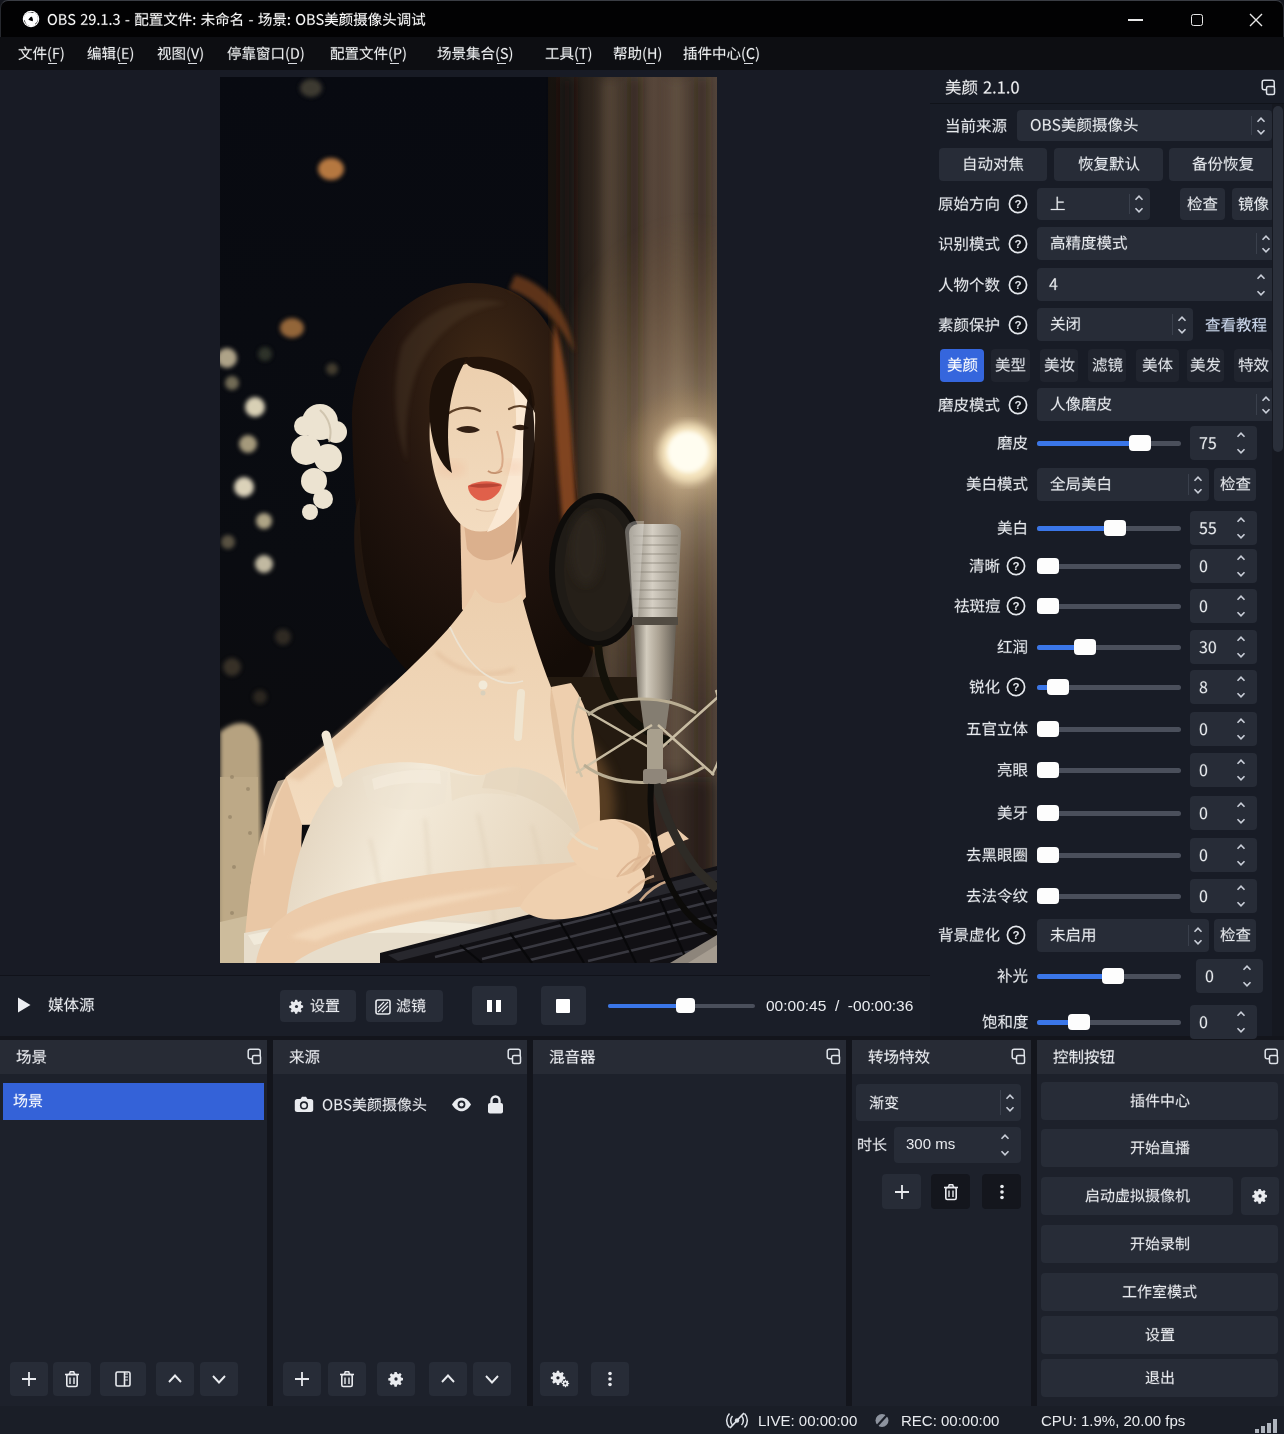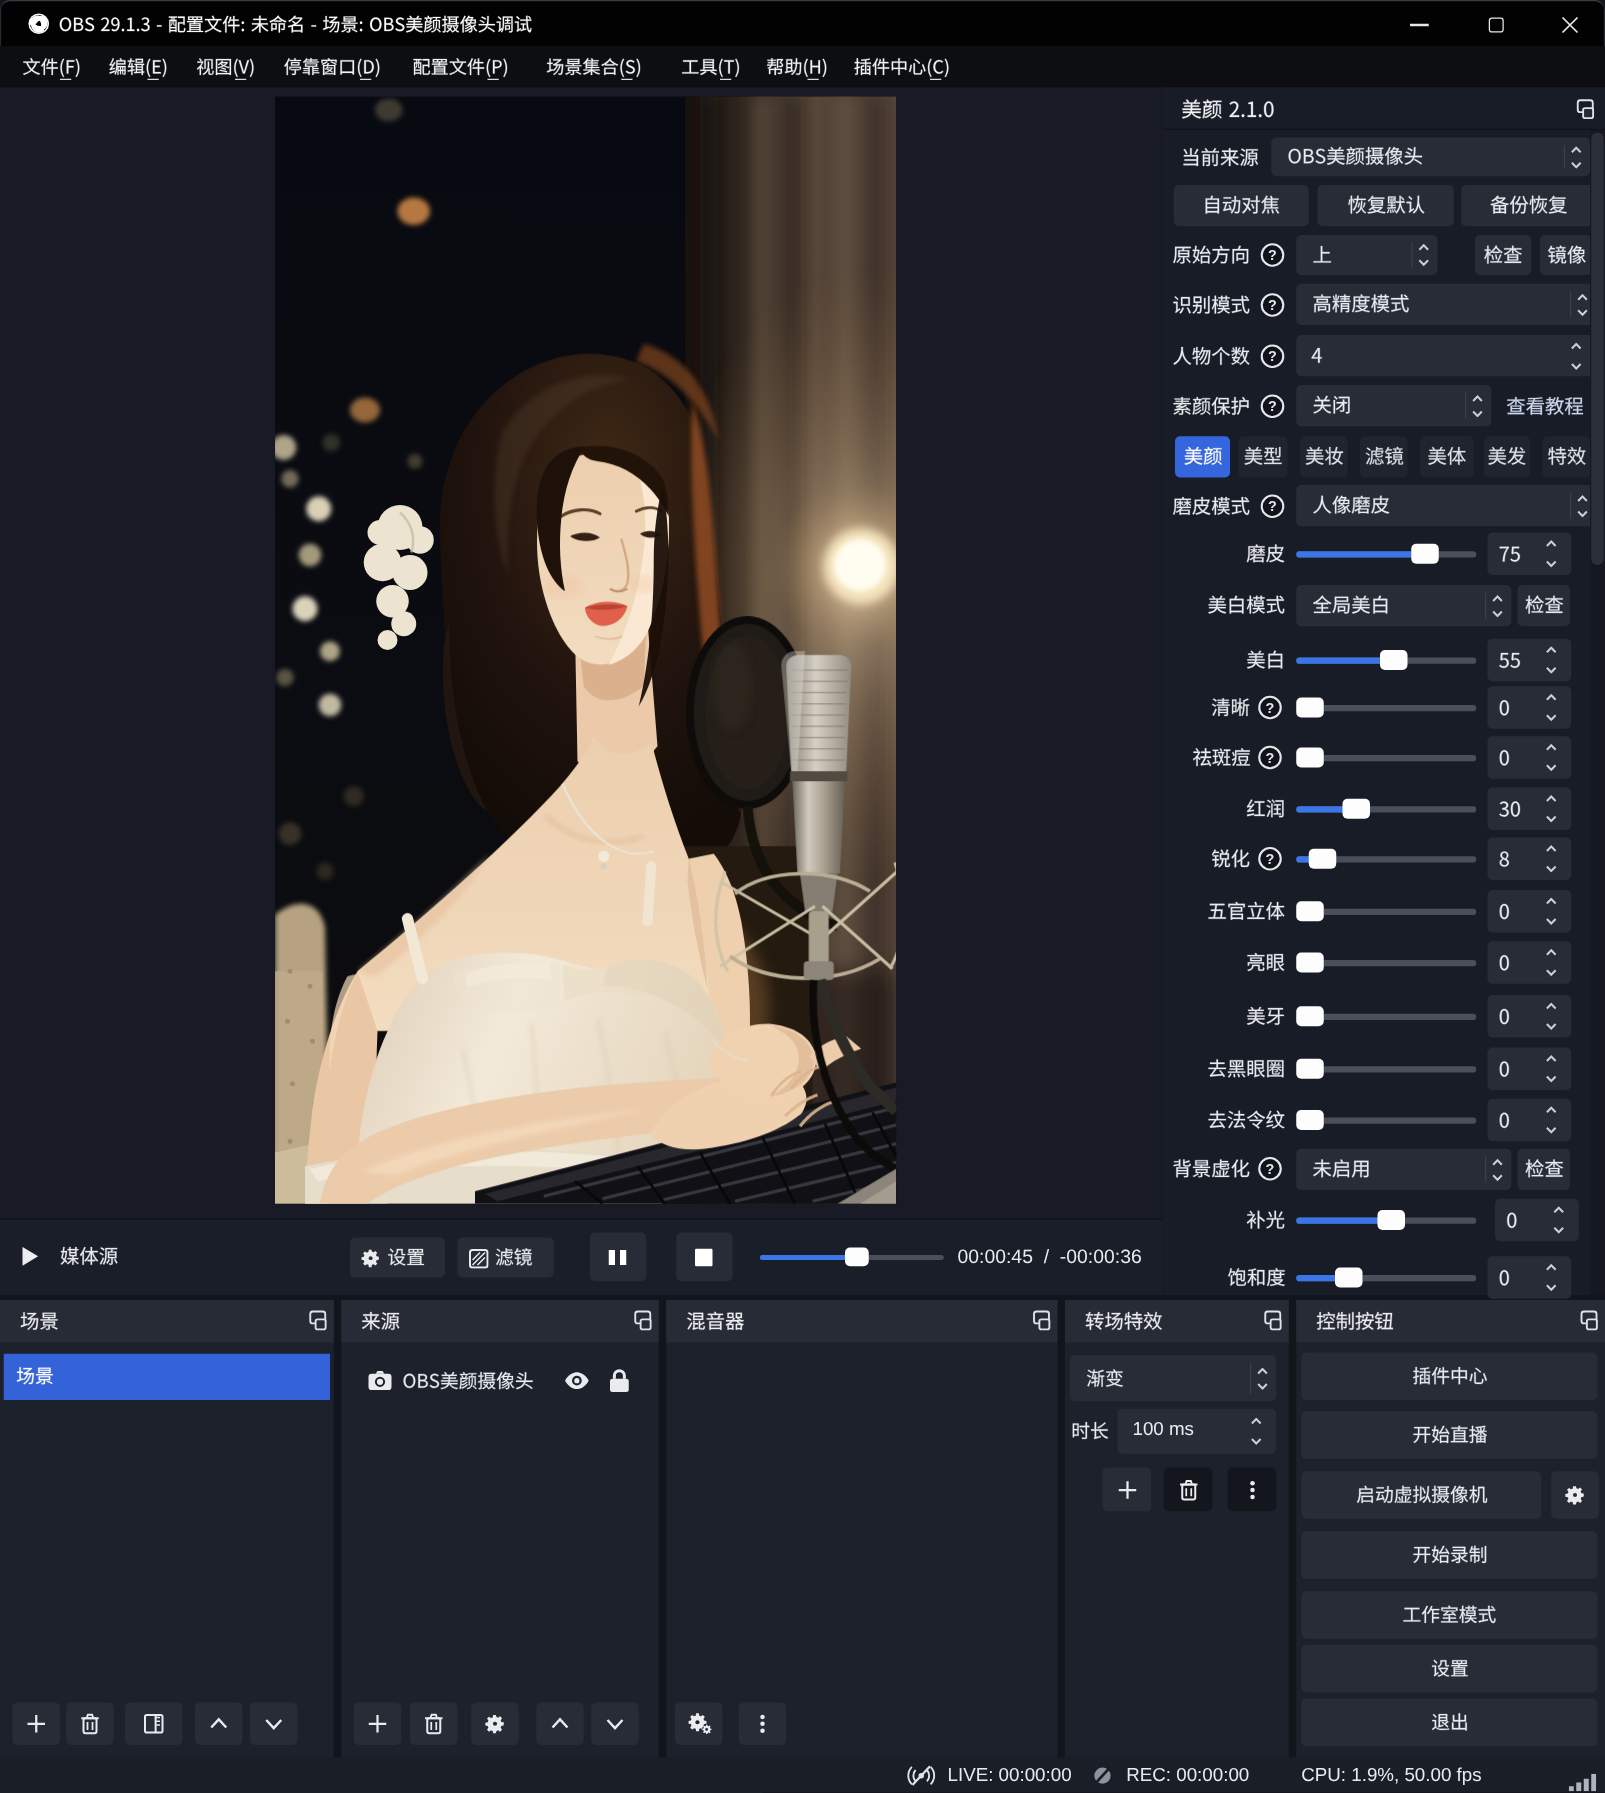--- a/index.html
+++ b/index.html
@@ -1624,21 +1624,21 @@
     </div>
     <div style="position:absolute;left:857px;top:1137.0px">
       <svg width="30" height="16" viewBox="0 0 30 16" style="display:block;overflow:visible;">
         <g fill="#e9ebef" stroke="#e9ebef" stroke-width="14" transform="translate(0,13.2) scale(0.015000,-0.015000)">
           <use href="#q152" x="0"></use>
           <use href="#q153" x="1000"></use>
         </g>
       </svg>
     </div>
     <div style="position:absolute;left:894px;top:1127px;width:127px;height:36px;background:#272c37;border-radius:4px"></div>
-    <div style="position:absolute;left:906px;top:1135px;width:80px;height:20px;color:#e9ebef;font-size:15px;font-family:'Liberation Sans',sans-serif">100 ms</div>
+    <div style="position:absolute;left:906px;top:1135px;width:80px;height:20px;color:#e9ebef;font-size:15px;font-family:'Liberation Sans',sans-serif">300 ms</div>
     <div style="position:absolute;left:1000px;top:1134px;">
       <svg width="10" height="6" viewBox="0 0 10 6" style="display:block">
         <polyline points="1.5,4.8 5,1.2 8.5,4.8" fill="none" stroke="#c9ced8" stroke-width="1.6"></polyline>
       </svg>
     </div>
     <div style="position:absolute;left:1000px;top:1150px;">
       <svg width="10" height="6" viewBox="0 0 10 6" style="display:block">
         <polyline points="1.5,1.2 5,4.8 8.5,1.2" fill="none" stroke="#c9ced8" stroke-width="1.6"></polyline>
       </svg>
     </div>
@@ -1816,21 +1816,21 @@
 <path d="M5.5,1.5 a10,10 0 0 0 0,14 M20.5,1.5 a10,10 0 0 1 0,14"></path>
 <path d="M20,1 L6,16" stroke-width="1.8"></path>
 </g>
       </svg></div>
     <div style="position:absolute;left:758px;top:1412px;width:120px;height:17px;color:#e9ebef;font-size:15px;font-family:'Liberation Sans',sans-serif">LIVE: 00:00:00</div>
     <div style="position:absolute;left:873px;top:1412px;width:18px;height:17px;"><svg width="18" height="17" viewBox="0 0 18 17">
 <circle cx="9" cy="8.5" r="6.5" fill="#8d939e"></circle>
 <path d="M14.5,2.5 L3.5,14.5" stroke="#1a1e27" stroke-width="2.2"></path>
 </svg></div>
     <div style="position:absolute;left:901px;top:1412px;width:115px;height:17px;color:#e9ebef;font-size:15px;font-family:'Liberation Sans',sans-serif">REC: 00:00:00</div>
-    <div style="position:absolute;left:1041px;top:1412px;width:160px;height:17px;color:#e9ebef;font-size:15px;font-family:'Liberation Sans',sans-serif">CPU: 1.9%, 50.00 fps</div>
+    <div style="position:absolute;left:1041px;top:1412px;width:160px;height:17px;color:#e9ebef;font-size:15px;font-family:'Liberation Sans',sans-serif">CPU: 1.9%, 20.00 fps</div>
     <div style="position:absolute;left:1255px;top:1419px;width:22px;height:14px;"><svg width="22" height="14" viewBox="0 0 22 14">
         <g fill="#aeb4bd">
 <rect x="0" y="10" width="4" height="4"></rect>
           <rect x="6" y="7" width="4" height="7"></rect>
           <rect x="12" y="4" width="4" height="10"></rect>
           <rect x="18" y="0" width="4" height="14"></rect>
 </g>
       </svg></div>
 </div>
 </body></html>

